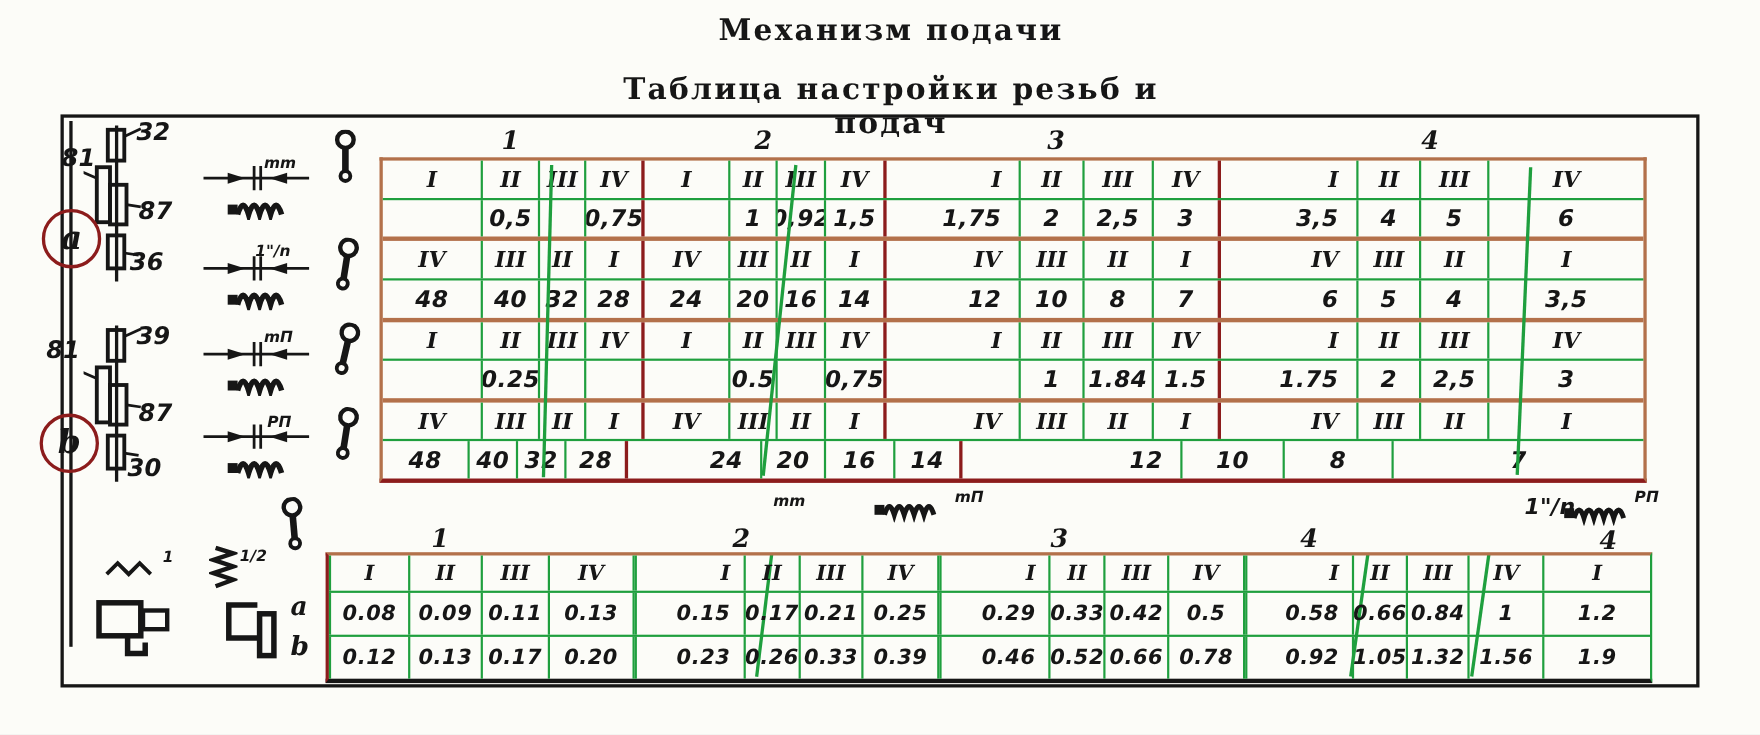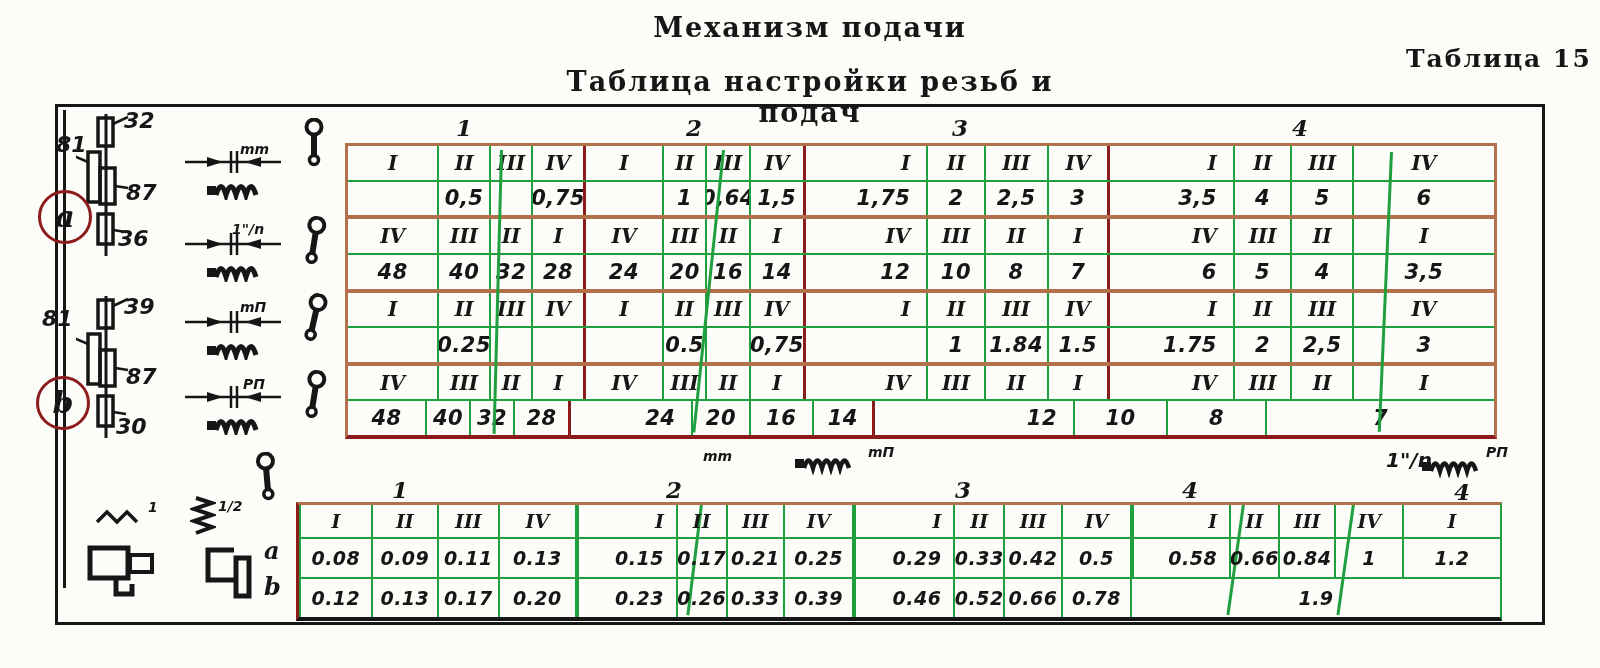--- a/index.html
+++ b/index.html
@@ -69,21 +69,20 @@
   .axis{position:absolute;width:3px;background:var(--ink);}
   .tilt1{transform:rotate(9deg);} .tilt2{transform:rotate(13deg);} .tilt3{transform:rotate(-5deg);}
 </style>
 </head>
 <body>
 
 <div class="page">
 
   <div class="abs doc-title" style="left:510px;top:66px;width:600px;">Таблица настройки резьб и подач</div>
   <div class="abs doc-title" style="left:610px;top:12px;width:400px;">Механизм подачи</div>
-  <div class="abs tab-num" style="left:1406px;top:44px;">Таблица 15</div>
 
   <div class="abs box" style="left:55px;top:104px;width:1490px;height:521px;"></div>
 
   <div class="axis" style="left:63px;top:110px;height:478px;"></div>
 
   <div class="abs" style="left:76px;top:110px;">
     <svg width="115" height="150" viewBox="0 0 115 150">
       <line x1="30" y1="4" x2="30" y2="146" stroke="#161616" stroke-width="3"></line>
       <rect x="22" y="8" width="15" height="28" fill="none" stroke="#161616" stroke-width="3.5"></rect>
       <rect x="12" y="42" width="12" height="50" fill="none" stroke="#161616" stroke-width="3.5"></rect>
@@ -227,21 +226,21 @@
         <div class="trow">
           <div class="tgroup mg0">
             <div class="tcell c0 num"></div>
             <div class="tcell c1 num">0,5</div>
             <div class="tcell c2 num"></div>
             <div class="tcell c3 num">0,75</div>
           </div>
           <div class="tgroup mg1">
             <div class="tcell c0 num"></div>
             <div class="tcell c1 num">1</div>
-            <div class="tcell c2 num">0,64</div>
+            <div class="tcell c2 num">0,92</div>
             <div class="tcell c3 num">1,5</div>
           </div>
           <div class="tgroup mg2">
             <div class="tcell c0 num">1,75</div>
             <div class="tcell c1 num">2</div>
             <div class="tcell c2 num">2,5</div>
             <div class="tcell c3 num">3</div>
           </div>
           <div class="tgroup mg3">
             <div class="tcell c0 num">3,5</div>
@@ -524,17 +523,23 @@
           <div class="tcell c1 num">0.26</div>
           <div class="tcell c2 num">0.33</div>
           <div class="tcell c3 num">0.39</div>
         </div>
         <div class="bgroup bg2">
           <div class="tcell c0 num">0.46</div>
           <div class="tcell c1 num">0.52</div>
           <div class="tcell c2 num">0.66</div>
           <div class="tcell c3 num">0.78</div>
         </div>
+        <div class="bgroup bg3">
+          <div class="tcell c0 num">0.92</div>
+          <div class="tcell c1 num">1.05</div>
+          <div class="tcell c2 num">1.32</div>
+          <div class="tcell c3 num">1.56</div>
+        </div>
         <div class="bgx num">1.9</div>
       </div>
     </div>
 
 </div>
 
 </body></html>

